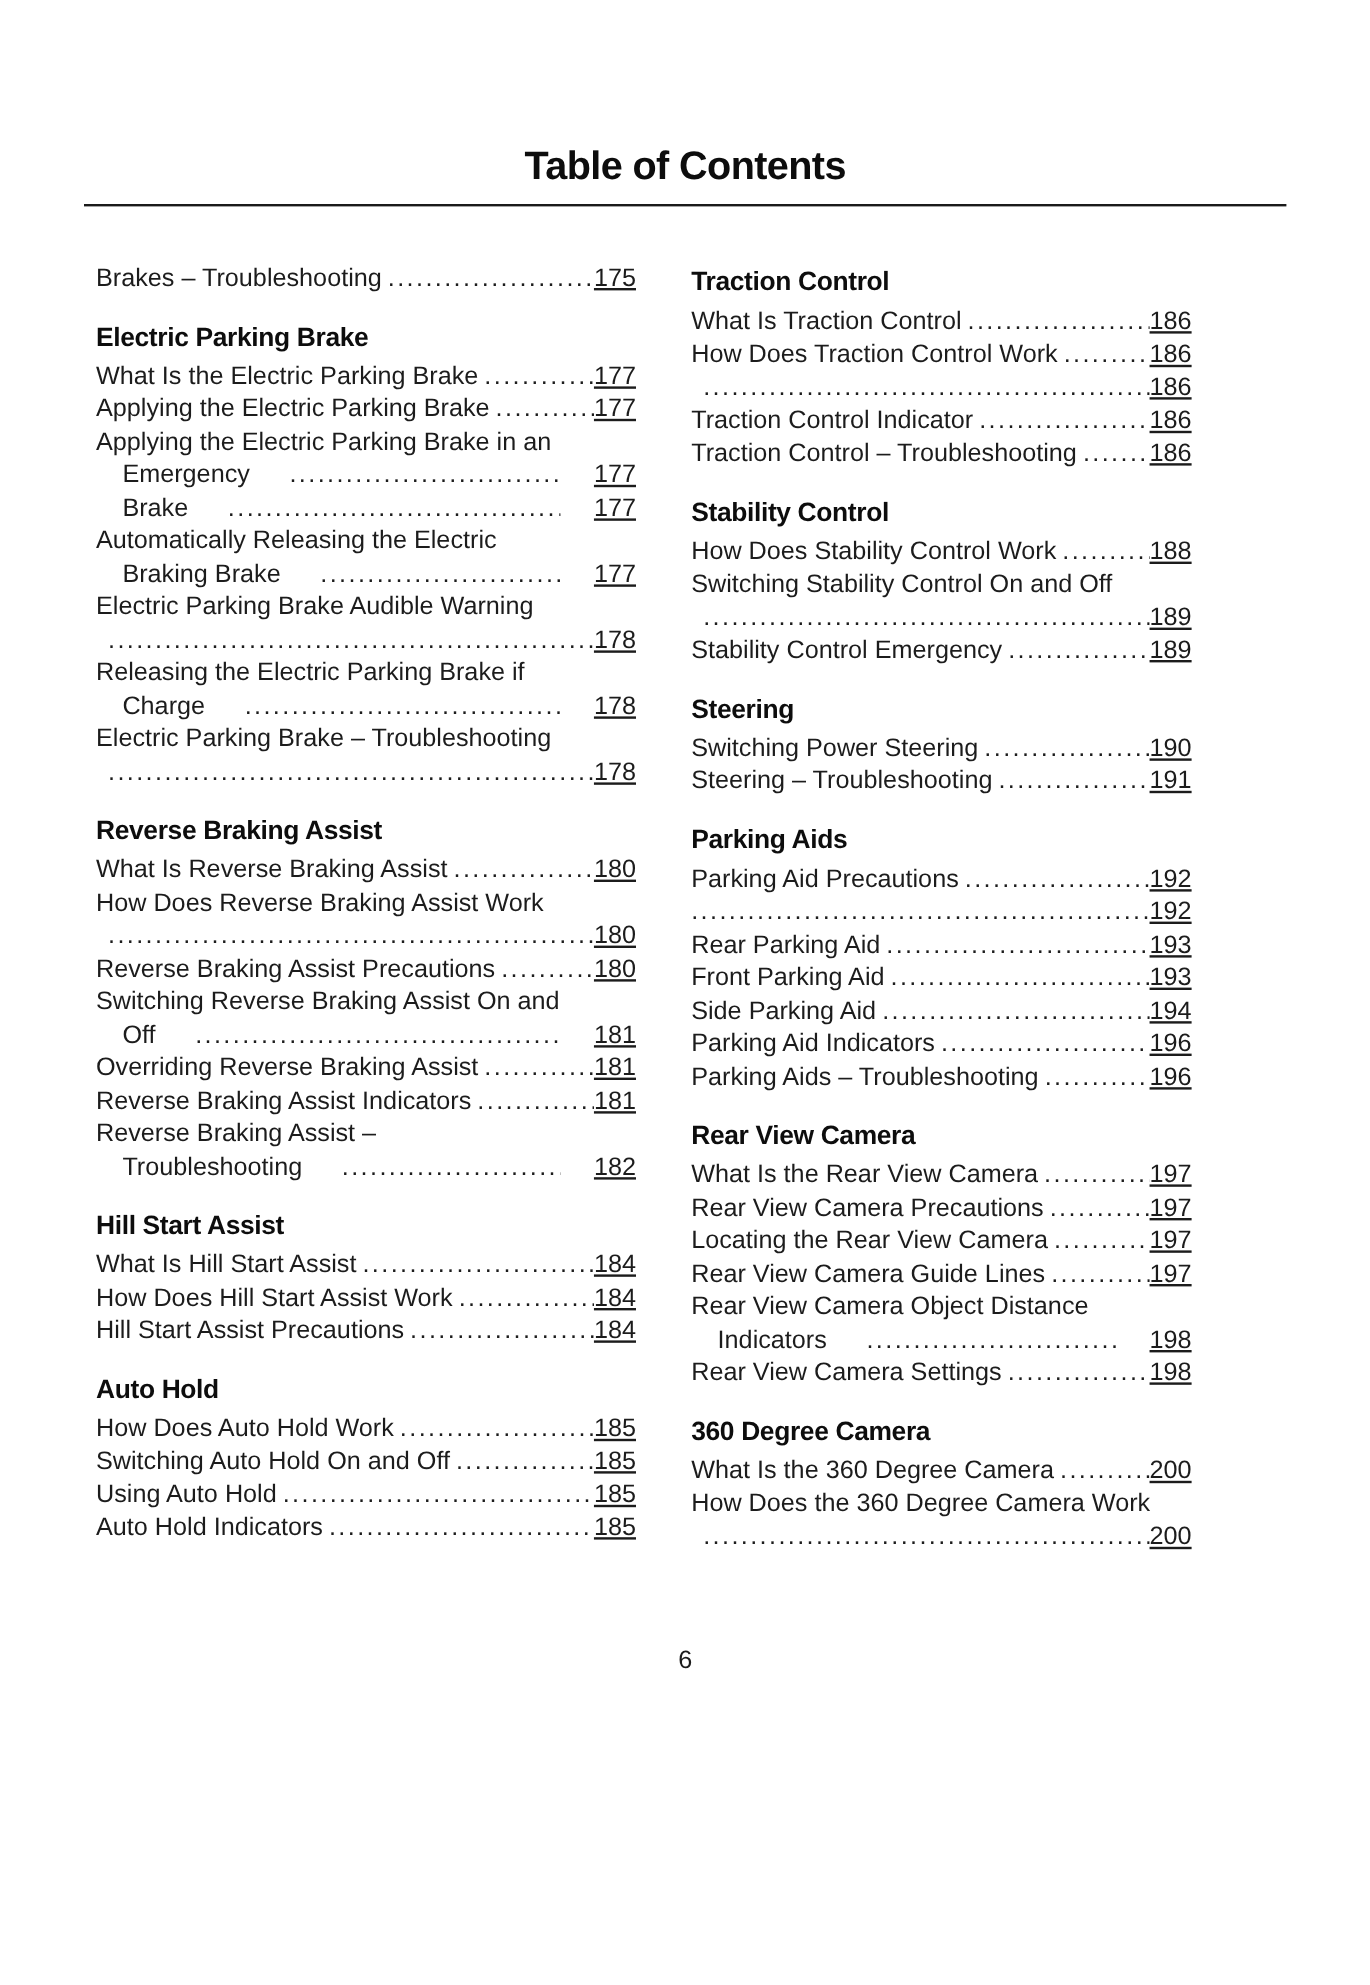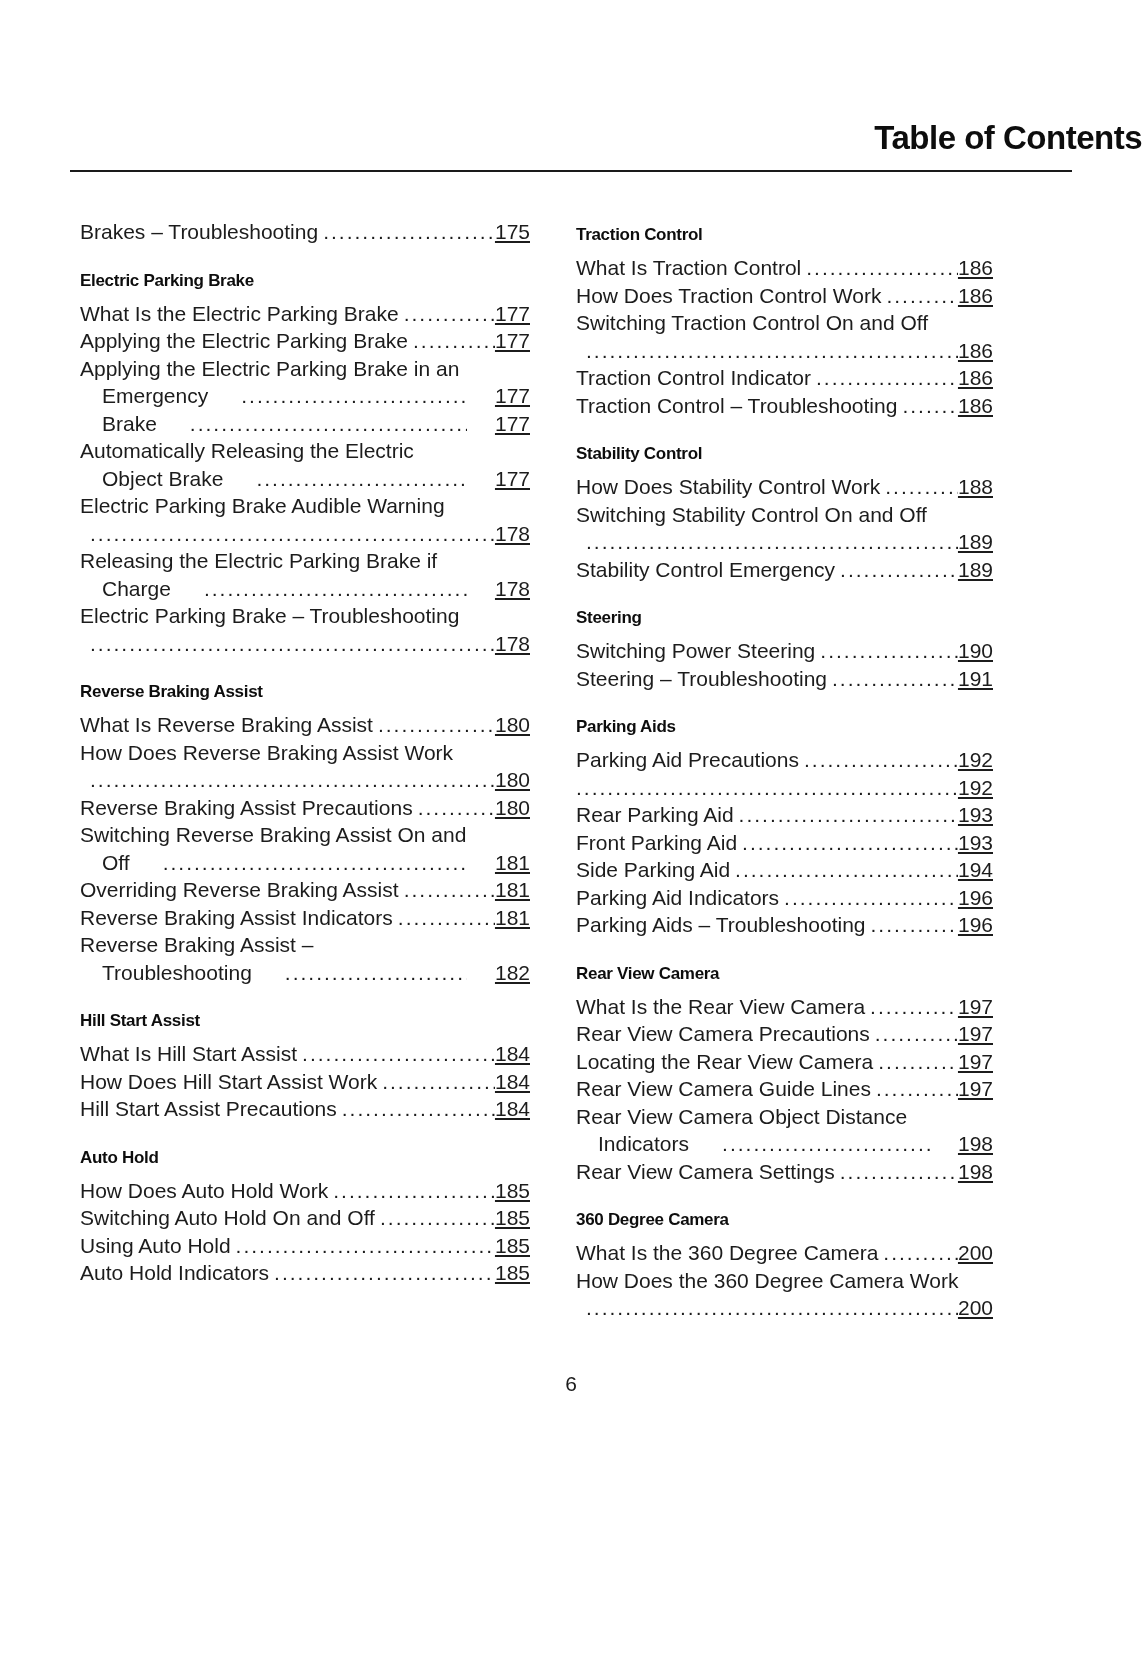--- a/index.html
+++ b/index.html
@@ -1,32 +1,32 @@
 <!DOCTYPE html>
 <html><head>
 <meta charset="utf-8">
 <style>
   html,body { margin:0; padding:0; background:#ffffff; }
   body { width:1142px; height:1654px; position:relative;
          font-family:"Liberation Sans","DejaVu Sans",sans-serif;
          color:#1c1c1c; }
   .page { position:relative; width:1142px; height:1654px; overflow:hidden; }
 
-  .doc-title { margin:0; padding-top:118px; text-align:right;
+  .doc-title { margin:0; padding-top:118px; text-align:center;
                font-size:33px; line-height:40px; font-weight:bold;
                letter-spacing:-0.5px; color:#0d0d0d; }
   .title-rule { border:none; border-bottom:2px solid #1a1a1a;
                 margin:12px 70px 0 70px; }
 
   .columns { display:flex; padding:46px 0 0 80px; gap:46px; }
   .col { }
   .col-left  { width:450px; }
   .col-right { width:417px; }
 
-  .section-title { margin:18px 0 3px 0; font-size:17px; line-height:33px;
+  .section-title { margin:18px 0 3px 0; font-size:22px; line-height:33px;
                    font-weight:bold; letter-spacing:-0.3px; color:#0d0d0d; }
   .col .section-title:first-child { margin-top:0; }
 
   .entry { font-size:21px; line-height:27.5px; }
   .line { display:flex; align-items:center; }
   .indent-word { padding-left:22px;gap:28px; }
   .indent-dots { padding-left:10px; }
   .txt { white-space:nowrap; padding-right:5px; }
   .preline { white-space:nowrap; }
   .dots { flex:1 1 auto; overflow:hidden; white-space:nowrap; min-width:10px; }
@@ -78,21 +78,21 @@
         <div class="entry">
           <div class="line indent-word">
             <span class="txt">Brake</span>
             <span class="dots"></span>
             <span class="pg">177</span>
           </div>
         </div>
         <div class="entry">
           <div class="preline">Automatically Releasing the Electric</div>
           <div class="line indent-word">
-            <span class="txt">Object Brake</span>
+            <span class="txt">Braking Brake</span>
             <span class="dots"></span>
             <span class="pg">177</span>
           </div>
         </div>
         <div class="entry">
           <div class="preline">Electric Parking Brake Audible Warning</div>
           <div class="line indent-dots">
             <span class="dots"></span>
             <span class="pg">178</span>
           </div>
@@ -226,21 +226,20 @@
           </div>
         </div>
         <div class="entry">
           <div class="line">
             <span class="txt">How Does Traction Control Work</span>
             <span class="dots"></span>
             <span class="pg">186</span>
           </div>
         </div>
         <div class="entry">
-          <div class="preline">Switching Traction Control On and Off</div>
           <div class="line indent-dots">
             <span class="dots"></span>
             <span class="pg">186</span>
           </div>
         </div>
         <div class="entry">
           <div class="line">
             <span class="txt">Traction Control Indicator</span>
             <span class="dots"></span>
             <span class="pg">186</span>

